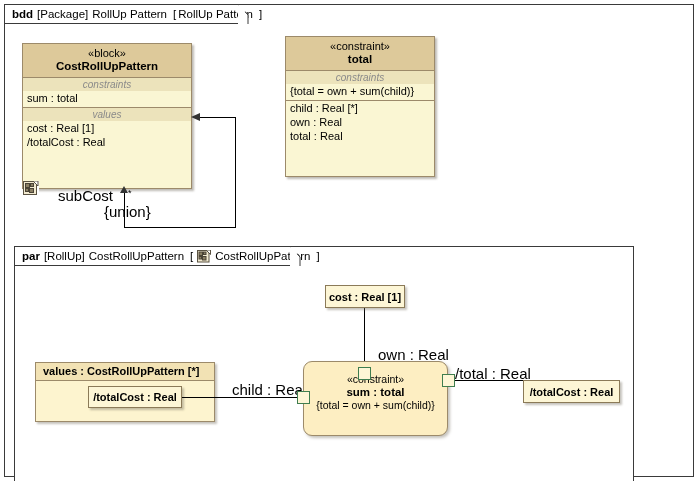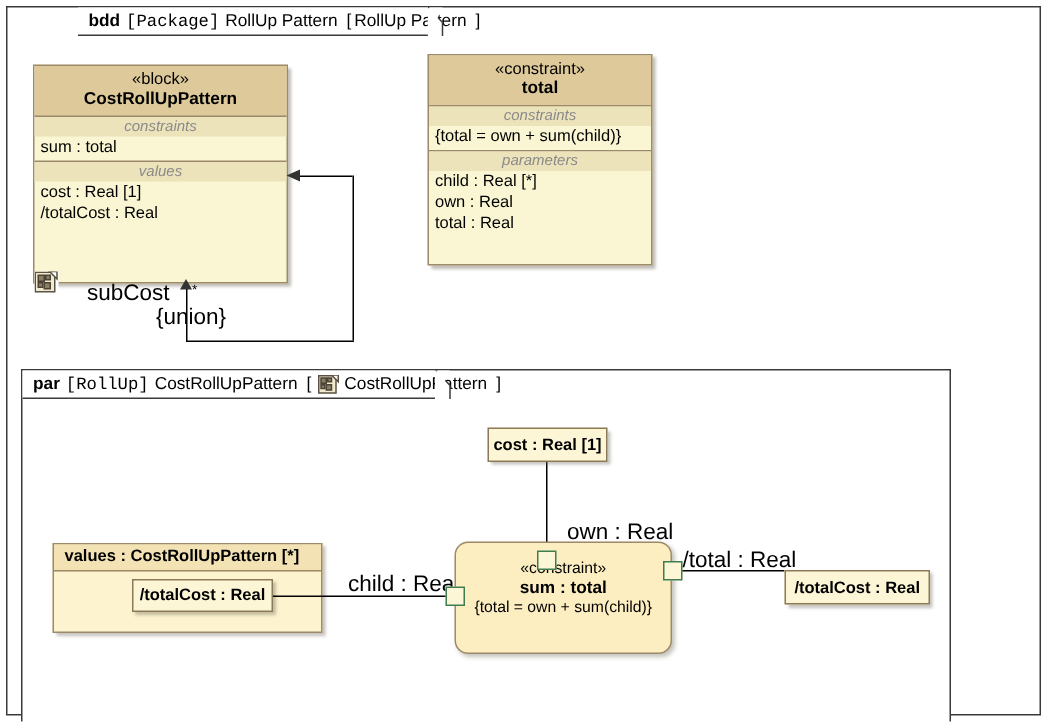--- a/index.html
+++ b/index.html
@@ -36,21 +36,21 @@
     display: flex;
     align-items: center;
     white-space: nowrap;
     font-size: 11.5px;
     box-sizing: border-box;
   }
   .frame-label .kind {
     font-weight: bold;
     margin-right: 4px;
   }
-  .frame-label .meta { margin-right: 4px; font-family: Liberation Mono, monospace; }
+  .frame-label .meta { margin-right: 4px; }
   .frame-label .nm { margin-right: 4px; }
   .frame-label .brk { margin: 0 2px; }
   
   .frame-label::after {
     content: "";
     position: absolute;
     right: -9px;
     top: 0;
     width: 0;
     height: 0;
@@ -197,21 +197,21 @@
     width: 0; height: 0;
     border-left: 4px solid transparent;
     border-right: 4px solid transparent;
     border-bottom: 7px solid #333333;
   }
 </style>
 </head>
 <body>
 
 <div class="frame" style="left:4px; top:4px; width:690px; height:473px;">
-  <div class="frame-label" style="width:235px;margin-left:47px;">
+  <div class="frame-label" style="width:235px;">
     <span class="kind">bdd</span>
     <span class="meta">[Package]</span>
     <span class="nm">RollUp Pattern</span>
     <span class="brk">[</span>
     <span class="nm">RollUp Pattern</span>
     <span class="brk">]</span>
     <span class="fold">
       <svg width="11" height="20" viewBox="0 0 11 20">
         <polygon points="0,0 10,11 10,20 0,20" fill="#ffffff" stroke="none"></polygon>
         <line x1="0" y1="0" x2="10" y2="11" stroke="#3a3a3a" stroke-width="1"></line>
@@ -251,21 +251,20 @@
 <div class="classifier" style="left:285px; top:36px; width:150px; height:141px;">
   <div class="cls-header">
     <div class="cls-stereo">«constraint»</div>
     <div class="cls-name">total</div>
   </div>
   <div class="cls-compartment">
     <div class="comp-title">constraints</div>
     <div class="comp-item">{total = own + sum(child)}</div>
   </div>
   <div class="cls-compartment" style="height:64px;">
-    <div class="comp-title">parameters</div>
     <div class="comp-item">child : Real [*]</div>
     <div class="comp-item">own : Real</div>
     <div class="comp-item">total : Real</div>
   </div>
 </div>
 
 <div class="line-h" style="left:200px; top:117px; width:35px;"></div>
 <div class="line-v" style="left:235px; top:117px; height:110px;"></div>
 <div class="line-h" style="left:124px; top:227px; width:112px;"></div>
 <div class="line-v" style="left:124px; top:190px; height:38px;"></div>

